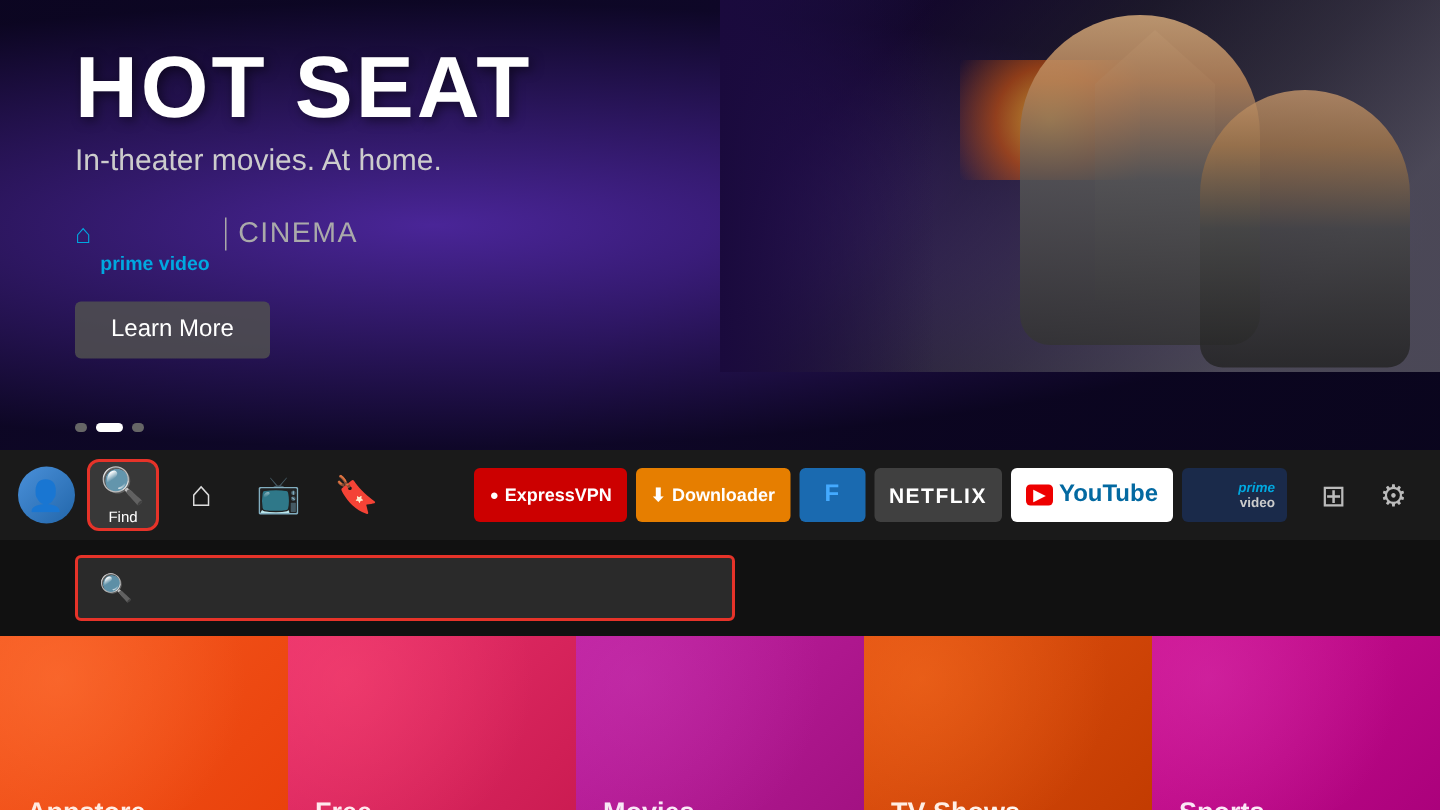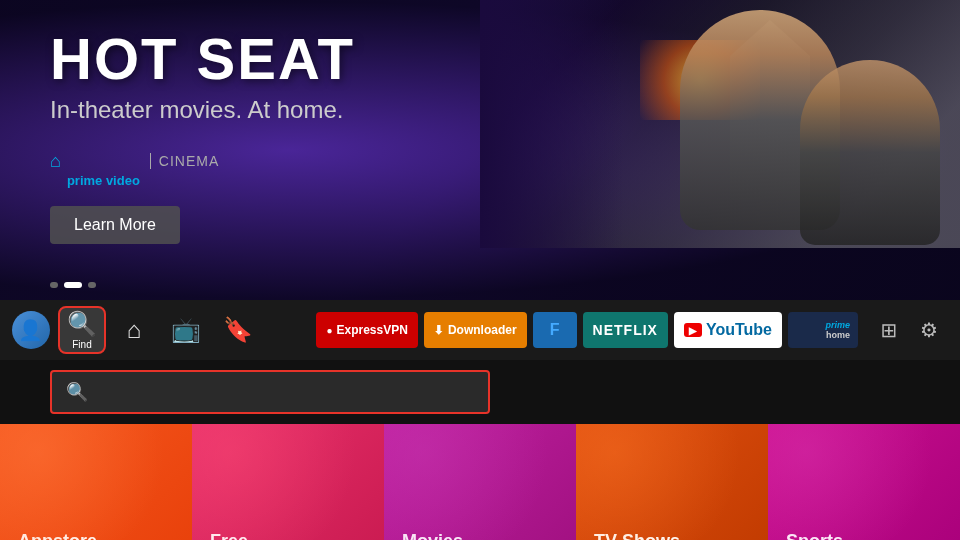--- a/index.html
+++ b/index.html
@@ -33,21 +33,21 @@
     }
     .hero-title {
       font-size: 58px;
       font-weight: 900;
       letter-spacing: 2px;
       color: white;
       text-shadow: 2px 2px 8px rgba(0,0,0,0.5);
       line-height: 1;
     }
     .hero-subtitle {
-      font-size: 24px;
+      font-size: 20px;
       color: #ccc;
       margin-top: 8px;
     }
     .hero-brand {
       display: flex;
       align-items: center;
       gap: 8px;
       margin-top: 10px;
     }
     .prime-video-logo {
@@ -59,21 +59,21 @@
       font-size: 13px;
       color: #00a8e0;
       font-weight: bold;
       margin-top: 39px;
     }
     .prime-arrow {
       font-size: 18px;
       color: #00a8e0;
     }
     .cinema-text {
-      font-size: 14px;
+      font-size: 19px;
       color: #aaa;
       border-left: 1px solid #aaa;
       padding-left: 8px;
       margin-left: 2px;
       letter-spacing: 1px;
     }
     .learn-more-btn {
       margin-top: 18px;
       background: rgba(80,80,80,0.85);
       color: white;
@@ -233,21 +233,21 @@
       justify-content: center;
       padding: 0 10px;
       font-size: 12px;
       font-weight: bold;
       cursor: pointer;
       flex-shrink: 0;
     }
     .app-express { background: #c00; color: white; min-width: 80px; }
     .app-downloader { background: #e67e00; color: white; min-width: 80px; }
     .app-filen { background: #1a6ab0; color: white; min-width: 44px; }
-    .app-netflix { background: #0f766e; color: white; min-width: 70px; font-size: 14px; letter-spacing: 1px; }
+    .app-netflix { background: #404040; color: white; min-width: 70px; font-size: 14px; letter-spacing: 1px; }
     .app-youtube { 
       background: white; 
       color: #e00; 
       min-width: 74px; 
       font-size: 13px;
       gap: 4px;
     }
     .app-prime { background: #1a2a4a; color: #00a8e0; min-width: 70px; font-size: 11px; }
     .nav-right-icons {
       display: flex;
@@ -410,21 +410,21 @@
     </div>
     <div class="app-chip app-netflix">
       <span>NETFLIX</span>
     </div>
     <div class="app-chip app-youtube" style="background:white; color:#e00; gap:4px;">
       <div class="yt-icon">▶</div>
       <span style="color:#0369a1; font-weight:bold; font-size:16px;">YouTube</span>
     </div>
     <div class="app-chip app-prime" style="flex-direction:column; gap:0; padding: 0 8px; align-items: flex-end;">
       <span style="font-size:9px; color:#00a8e0; font-style:italic;">prime</span>
-      <span style="font-size:9px; color:#ccc;">home</span>
+      <span style="font-size:9px; color:#ccc;">video</span>
     </div>
   </div>
   <div class="nav-right-icons">
     <div class="nav-icon-sm">
       <span>⊞</span>
     </div>
     <div class="nav-icon-sm">
       <span>⚙</span>
     </div>
   </div>

